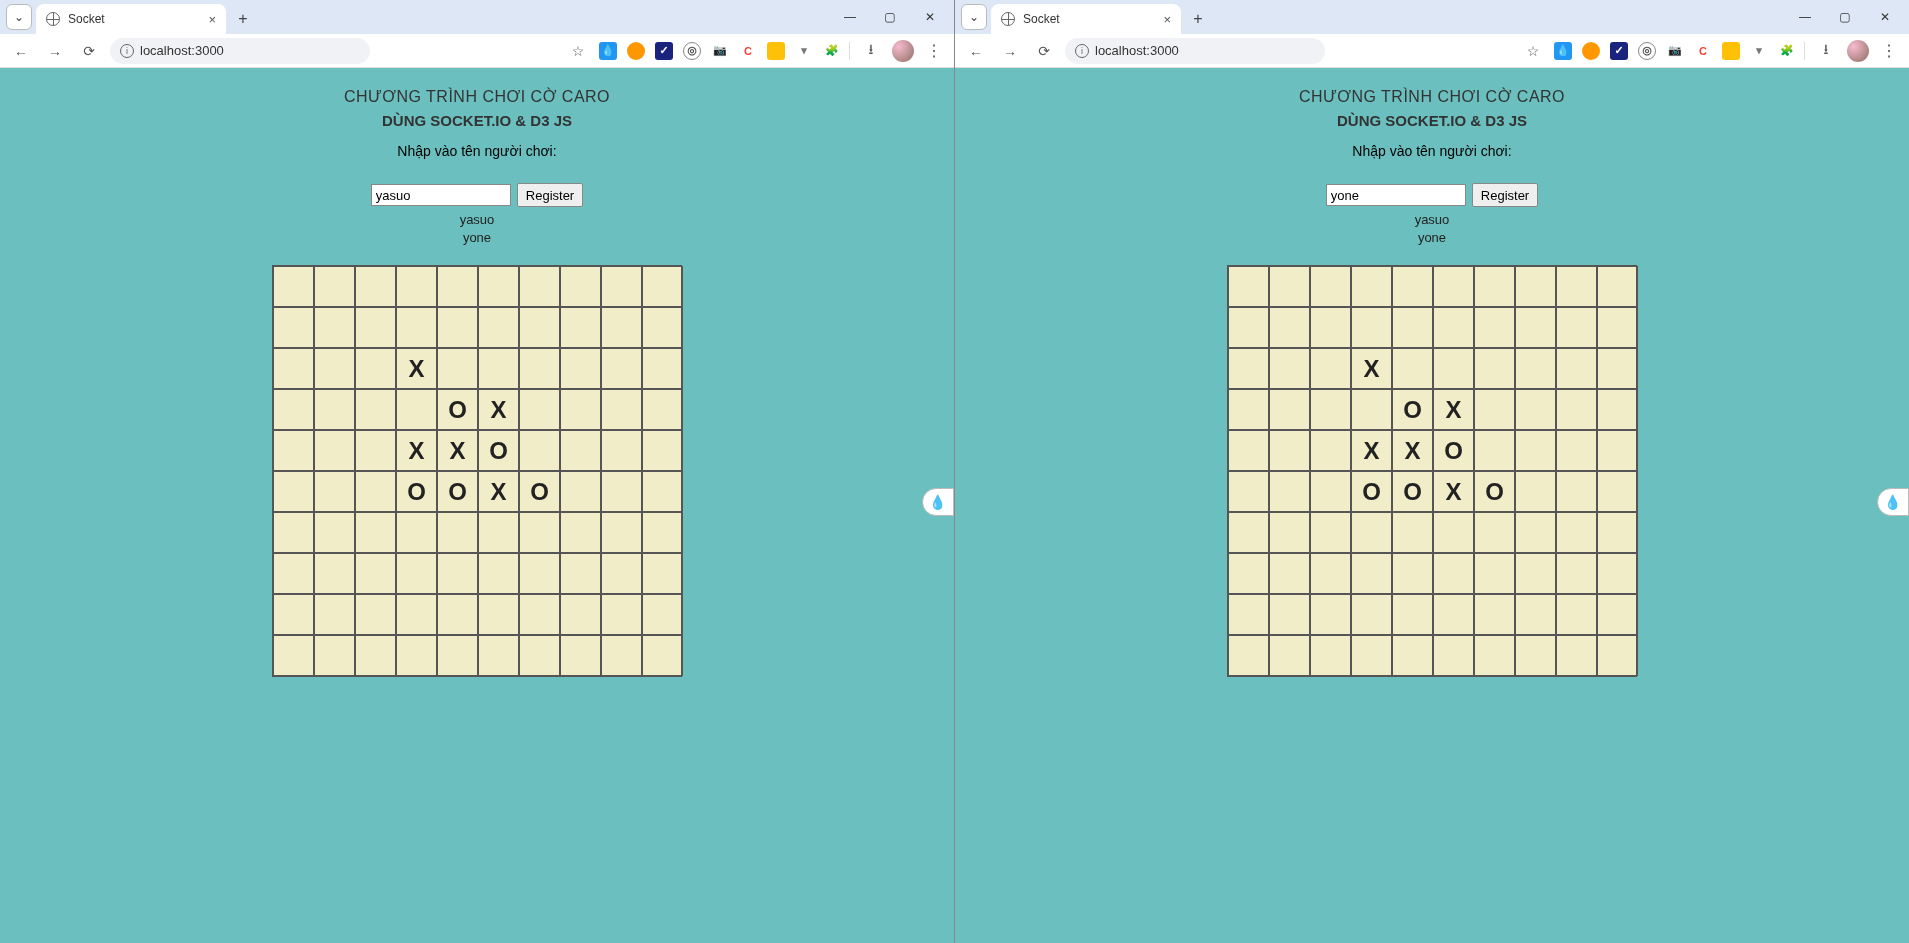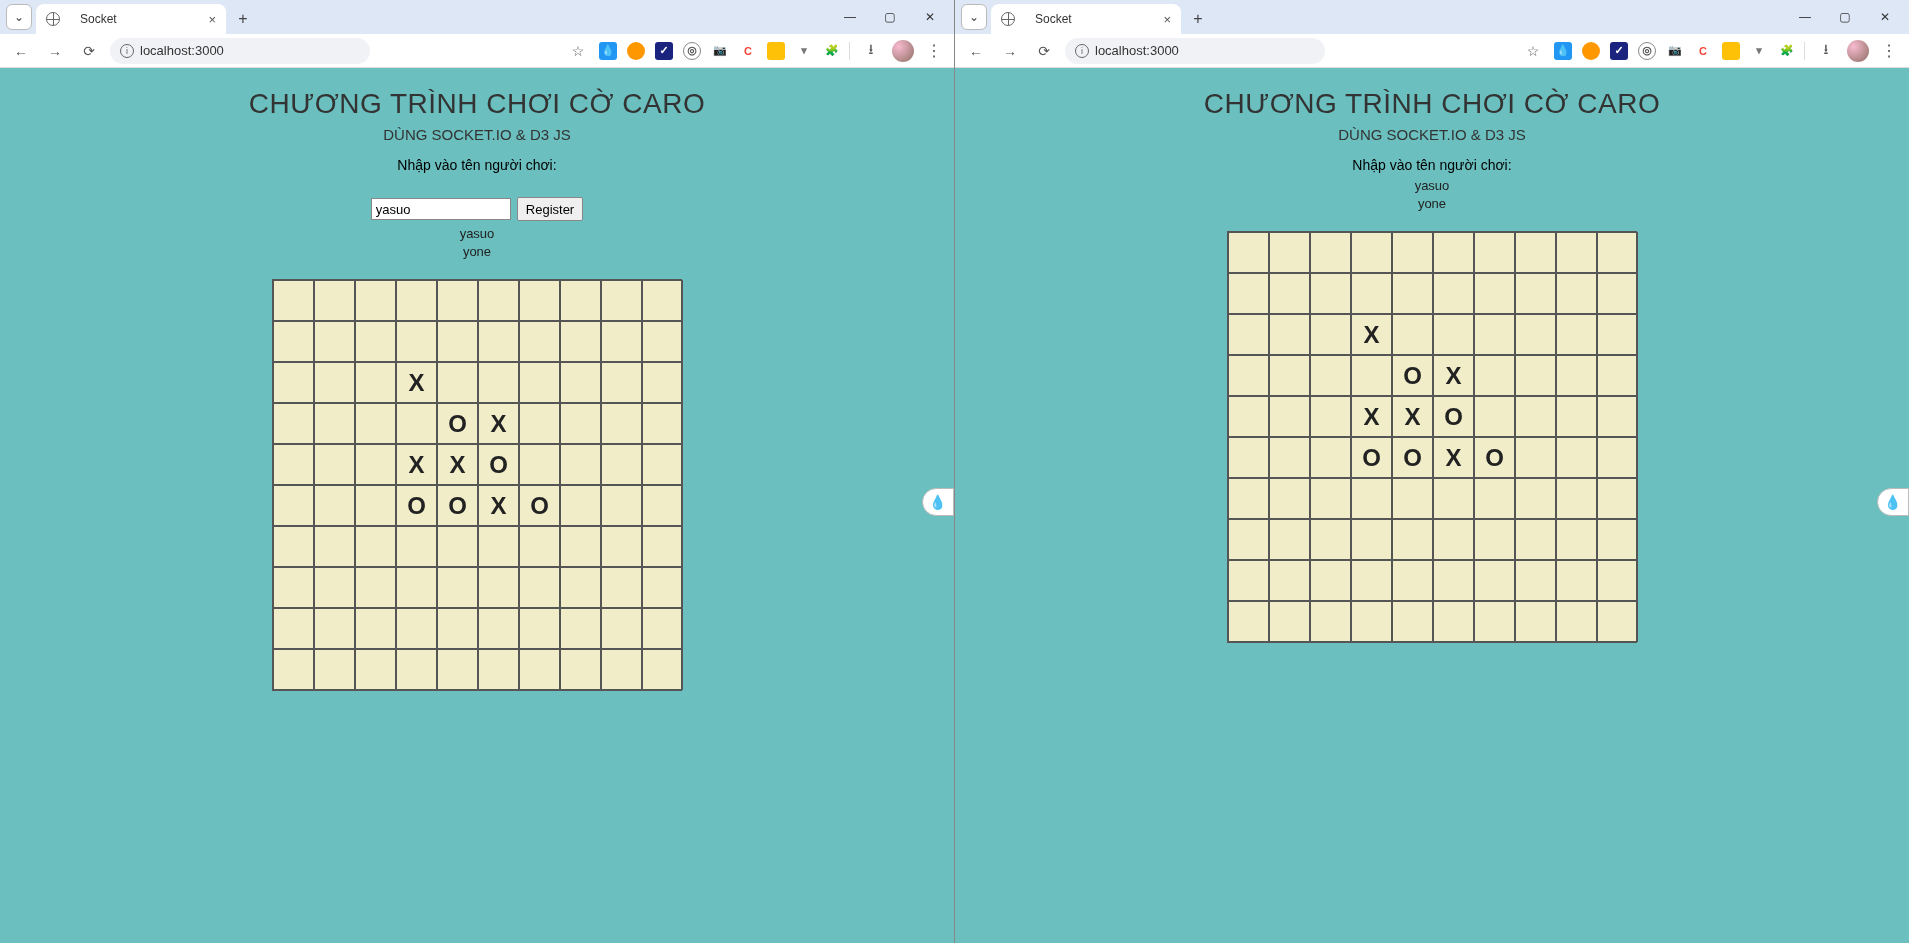--- a/index.html
+++ b/index.html
@@ -45,21 +45,21 @@
     font-size: 12px;
     color: #444;
   }
   .tab {
     height: 30px;
     background: #fff;
     border-radius: 8px 8px 0 0;
     display: flex;
     align-items: center;
     padding: 0 10px;
-    gap: 20px;
+    gap: 8px;
     min-width: 190px;
     font-size: 12px;
     color: #333;
   }
   .tab .globe {
     width: 14px; height: 14px;
     border: 1px solid #666;
     border-radius: 50%;
     position: relative;
   }
@@ -171,28 +171,28 @@
     background: #6bbfbf;
     overflow: auto;
     position: relative;
   }
   .content {
     text-align: center;
     padding-top: 20px;
     color: #333;
   }
   h1.title {
-    font-size: 28px;
+    font-size: 16px;
     font-weight: normal;
     color: #333;
     letter-spacing: 0.5px;
   }
   h2.subtitle {
     font-size: 15px;
-    font-weight: normal;
+    font-weight: bold;
     color: #333;
     margin-top: 6px;
   }
   .prompt {
     font-size: 14px;
     margin-top: 14px;
     color: #000000;
   }
   .formrow {
     margin-top: 24px;
@@ -459,20 +459,21 @@
         <div class="sep"></div>
         <div class="navbtn">⭳</div>
         <div class="avatar"></div>
         <div class="menu3">⋮</div>
       </div>
       <div class="viewport">
         <div class="content">
           <h1 class="title">CHƯƠNG TRÌNH CHƠI CỜ CARO</h1>
           <h2 class="subtitle">DÙNG SOCKET.IO &amp; D3 JS</h2>
           <div class="prompt">Nhập vào tên người chơi:</div>
+          <div class="formrow"><input type="text" value="yone" style=""><button>Register</button></div>
           <div class="players">
             <div>yasuo</div>
             <div>yone</div>
           </div>
           <div class="board">
             <div class="cell"></div>
             <div class="cell"></div>
             <div class="cell"></div>
             <div class="cell"></div>
             <div class="cell"></div>

